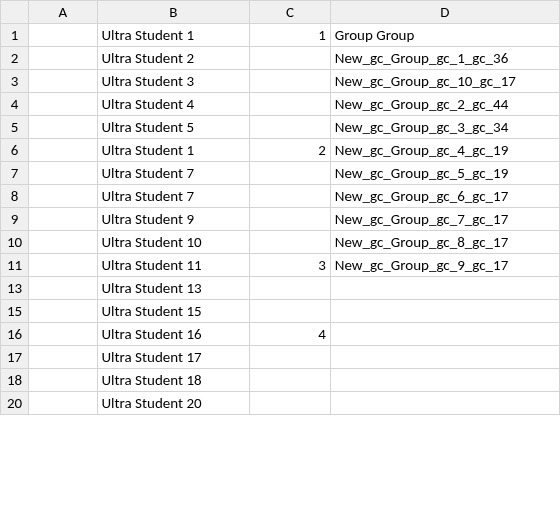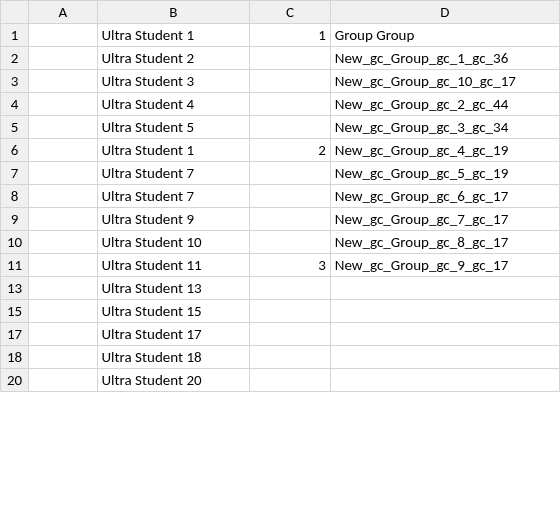--- a/index.html
+++ b/index.html
@@ -153,20 +153,27 @@
         <td class="txt"></td>
       </tr>
       <tr>
         <th class="rowhdr">15</th>
         <td class="txt"></td>
         <td class="txt">Ultra Student 15</td>
         <td class="num"></td>
         <td class="txt"></td>
       </tr>
       <tr>
+        <th class="rowhdr">16</th>
+        <td class="txt"></td>
+        <td class="txt">Ultra Student 16</td>
+        <td class="num">4</td>
+        <td class="txt"></td>
+      </tr>
+      <tr>
         <th class="rowhdr">17</th>
         <td class="txt"></td>
         <td class="txt">Ultra Student 17</td>
         <td class="num"></td>
         <td class="txt"></td>
       </tr>
       <tr>
         <th class="rowhdr">18</th>
         <td class="txt"></td>
         <td class="txt">Ultra Student 18</td>

